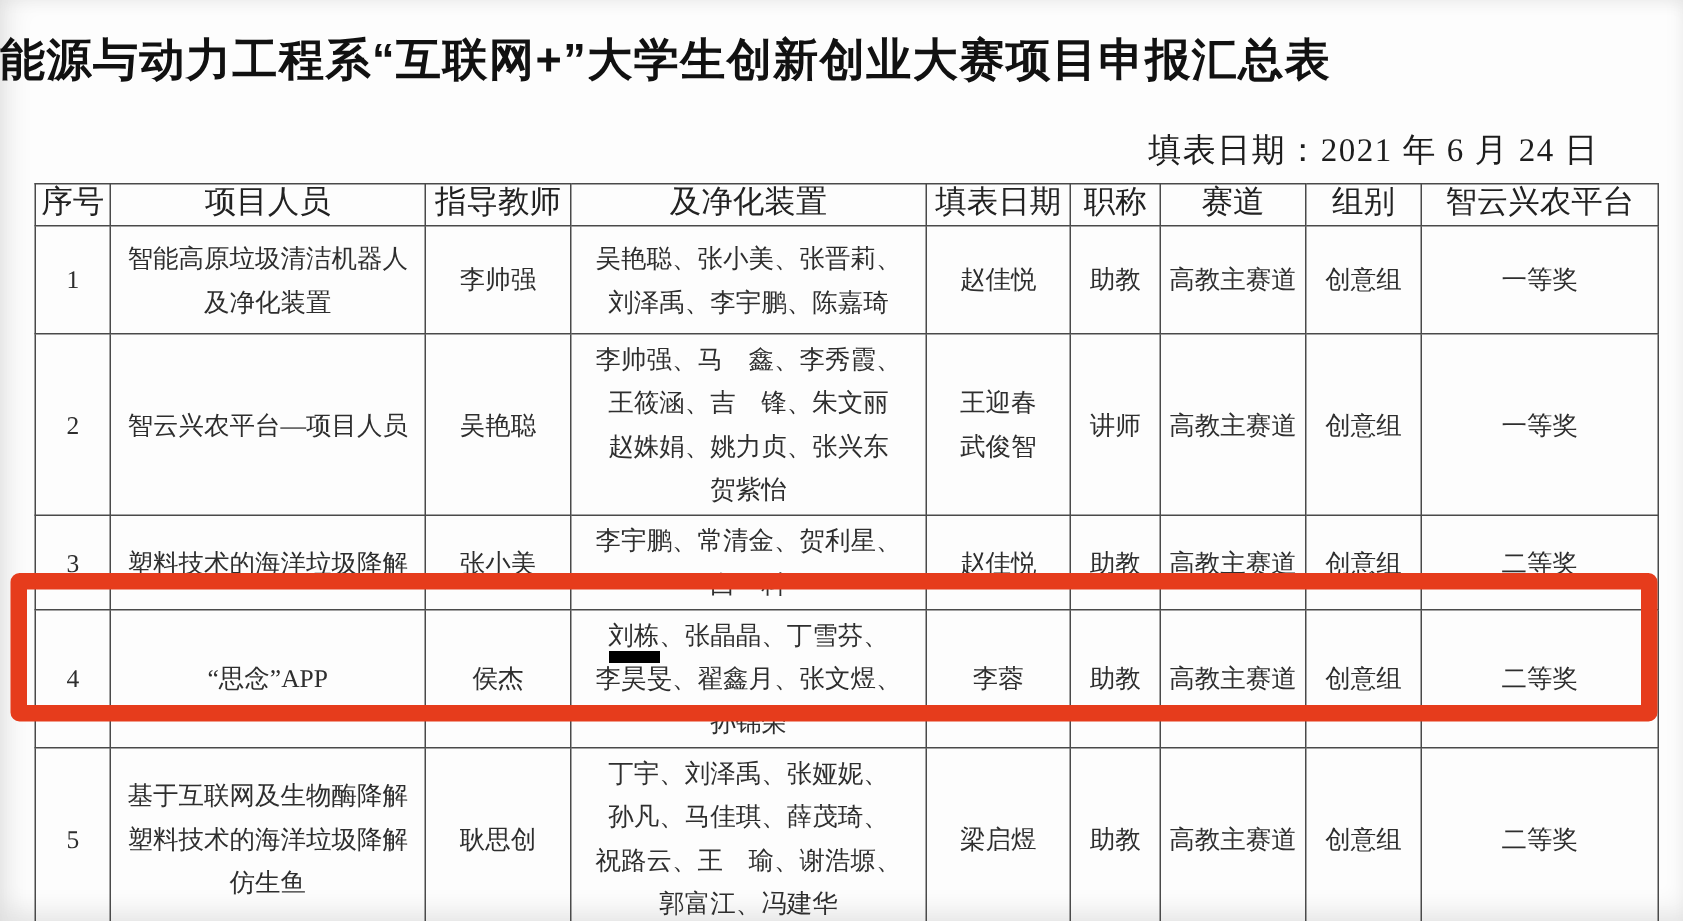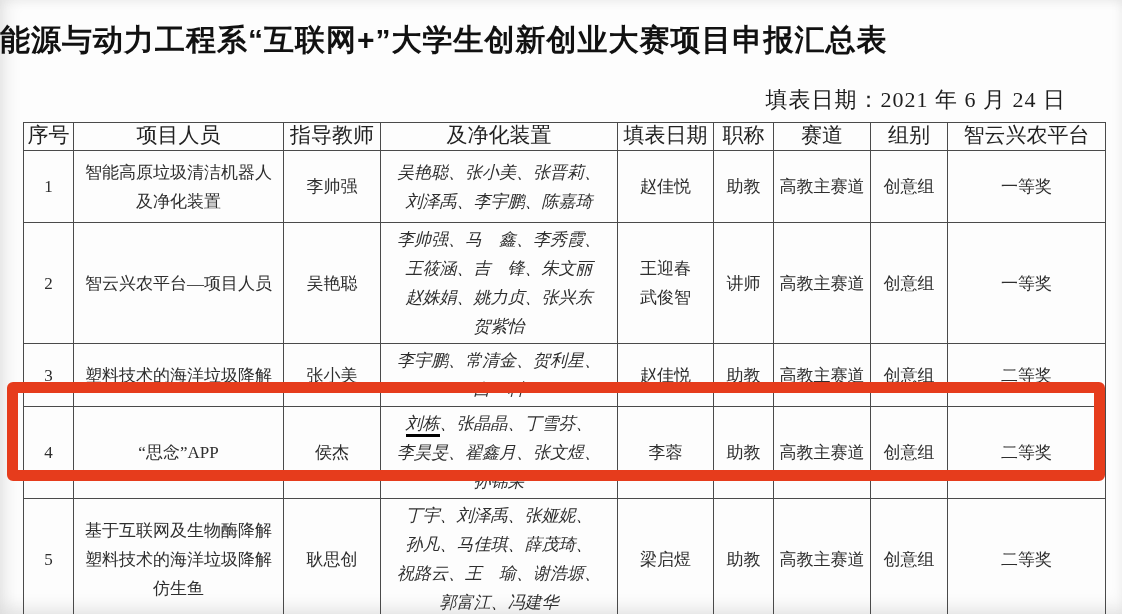--- a/index.html
+++ b/index.html
@@ -31,22 +31,22 @@
     border:1px solid #4a4a4a;
     font-weight:normal;
     text-align:center;vertical-align:middle;
     font-size:17px;line-height:29px;
     padding:2px 3px;
     overflow:hidden;
   }
   table.summary th{font-size:21px;line-height:20px;color:#222;font-family:Liberation Mono, monospace;}
   .pre{white-space:pre-line;}
   .left{text-align:left;padding-left:11px;padding-right:6px;}
-  .members{text-align:left;padding-left:10px;padding-right:4px;white-space:pre-line;font-style:italic;}
-  .underline-red{border-bottom:3px solid #000000;padding-bottom:1px;}
+  .members{text-align:left;padding-left:10px;padding-right:4px;white-space:pre-line;}
+  .underline-red{border-bottom:8px solid #000000;padding-bottom:1px;}
   .highlight-box{
     position:absolute;left:7px;top:382px;
     width:1098px;height:99px;
     border:11px solid #e63c1c;
     border-radius:6px;
     box-sizing:border-box;
     pointer-events:none;
   }
 </style>
 </head>

